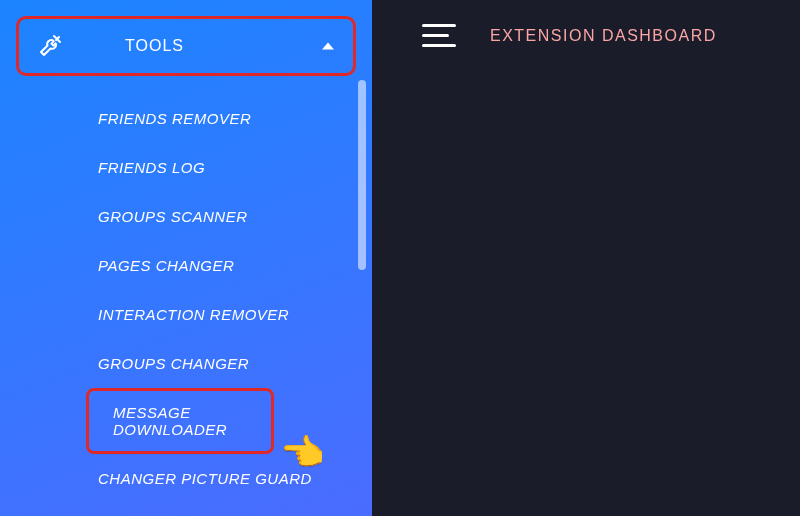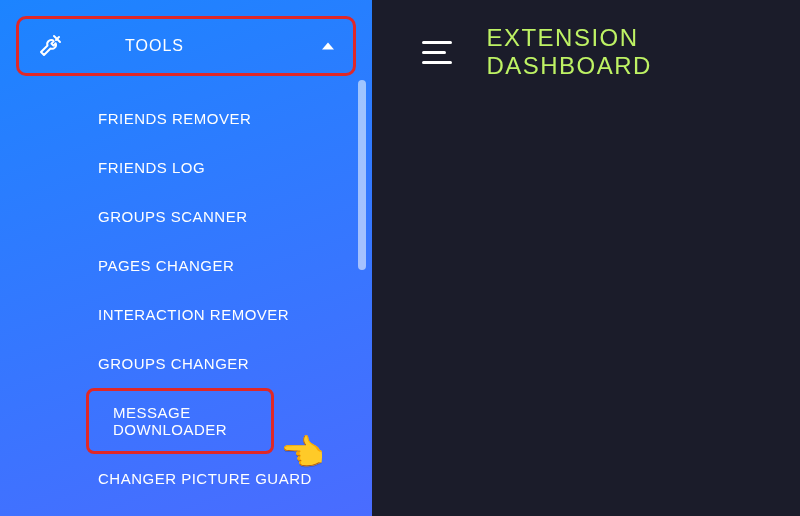--- a/index.html
+++ b/index.html
@@ -53,20 +53,21 @@
   .chevron {
     color: #fff;
     width: 14px; height: 14px;
     display: inline-flex;
     align-items: center;
     justify-content: center;
   }
   .chevron svg { display:block; }
   .menu {
     padding-left: 90px;
+    font-style: italic;
   }
   .menu-item {
     color: #fff;
     font-size: 15px;
     letter-spacing: 0.5px;
     font-weight: 500;
     padding: 16px 0 16px 8px;
     cursor: pointer;
     position: relative;
   }
@@ -109,22 +110,22 @@
     margin-right: 34px;
   }
   .hamburger span {
     display: block;
     height: 3px;
     background: #fff;
     border-radius: 2px;
   }
   .hamburger span:nth-child(2) { width: 80%; }
   .title {
-    color: #bef264;
-    font-size: 24px;
+    color: #fca5a5;
+    font-size: 16px;
     letter-spacing: 1.5px;
     font-weight: 500;
   }
   .panel {
     margin: 28px 0 0 38px;
     flex: 1;
     background: #222338;
     border-top-left-radius: 26px;
     position: relative;
   }

